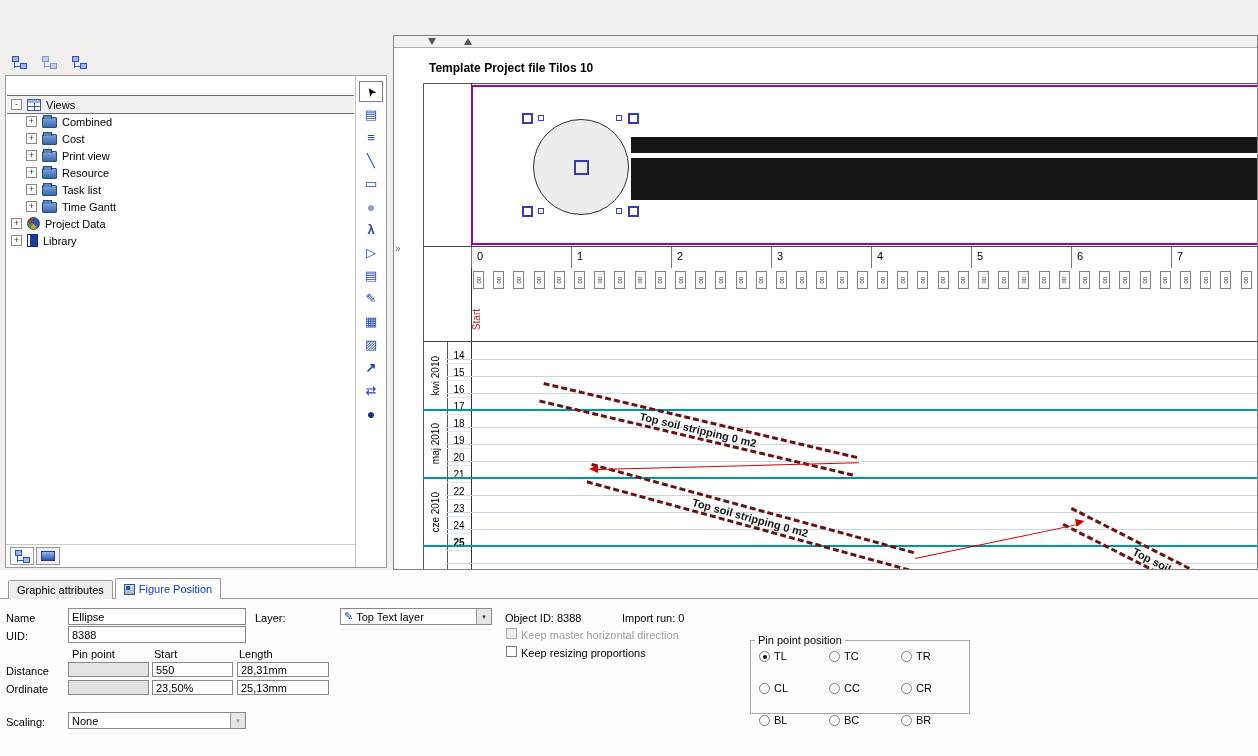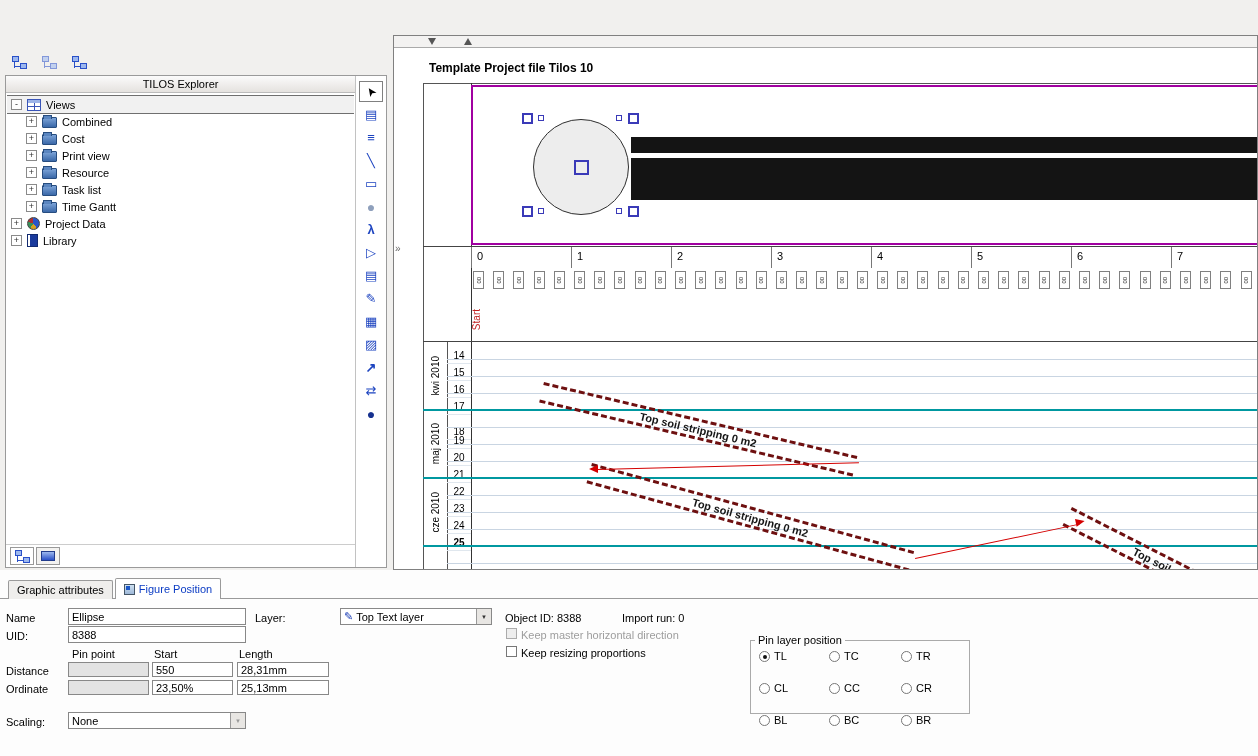--- a/index.html
+++ b/index.html
@@ -132,23 +132,20 @@
       <div class="mini-btn dim">
         <span class="treeico"></span>
       </div>
       <div class="mini-btn">
         <span class="treeico"></span>
       </div>
     </div>
 
   <div class="abs" id="explorer">
     <div class="exp-left">
-      <div class="exp-header">
-        <span>TILOS Explorer</span>
-      </div>
       <div class="tree">
           <div class="tree-row selected" style="padding-left: 4px;">
             <span class="expander">-</span>
             <span class="ticon views-icon"></span>
             <span class="tlabel">Views</span>
           </div>
           <div class="tree-row" style="padding-left: 19px;">
             <span class="expander">+</span>
             <span class="ticon folder-icon"></span>
             <span class="tlabel">Combined</span>
@@ -427,21 +424,21 @@
         <div class="month-cell" style="top: 136px; height: 68px;">
           <span class="month-label">cze 2010</span>
         </div>
         <div class="month-cell" style="top: 204px; height: 25px;"></div>
       </div>
     <div class="abs" style="left:53px;top:311px;width:24px;height:229px;overflow:hidden">
         <div class="week-cell" style="top: 0px;"><span class="week-num">14</span></div>
         <div class="week-cell" style="top: 17px;"><span class="week-num">15</span></div>
         <div class="week-cell" style="top: 34px;"><span class="week-num">16</span></div>
         <div class="week-cell" style="top: 51px;"><span class="week-num">17</span></div>
-        <div class="week-cell" style="top: 68px; margin-top: 8px;"><span class="week-num">18</span></div>
+        <div class="week-cell" style="top: 68px;"><span class="week-num">18</span></div>
         <div class="week-cell" style="top: 85px;"><span class="week-num">19</span></div>
         <div class="week-cell" style="top: 102px;"><span class="week-num">20</span></div>
         <div class="week-cell" style="top: 119px;"><span class="week-num">21</span></div>
         <div class="week-cell" style="top: 136px;"><span class="week-num">22</span></div>
         <div class="week-cell" style="top: 153px;"><span class="week-num">23</span></div>
         <div class="week-cell" style="top: 170px;"><span class="week-num">24</span></div>
         <div class="week-cell" style="top: 187px; font-weight: bold;"><span class="week-num">25</span></div>
         <div class="week-cell" style="top: 204px; height: 25px;"></div>
       </div>
     <div class="abs" style="left:29px;top:306px;width:836px;height:229px;overflow:hidden">
@@ -521,21 +518,21 @@
       <input class="fld" style="left: 152px; top: 82px; width: 81px; height: 15px;" value="23,50%">
       <input class="fld" style="left: 237px; top: 82px; width: 92px; height: 15px;" value="25,13mm">
 
       <span class="lbl" style="left:6px;top:118px">Scaling:</span>
       <div class="dd" style="left:68px;top:114px;width:178px">
         <span class="dd-val">None</span>
         <span class="dd-btn dim">▼</span>
       </div>
 
       <fieldset class="pingroup">
-        <legend>Pin layer position</legend>
+        <legend>Pin point position</legend>
         <div id="pin-grid">
             <div class="pin-cell">
               <span class="radio checked"></span>
               <span class="pin-label">TL</span>
             </div>
             <div class="pin-cell">
               <span class="radio"></span>
               <span class="pin-label">TC</span>
             </div>
             <div class="pin-cell">

